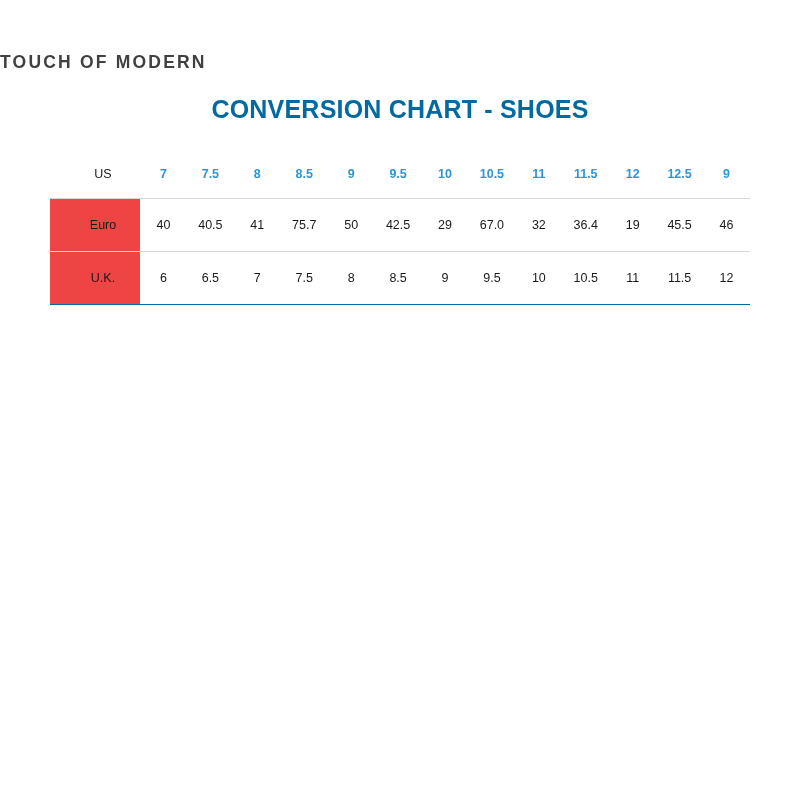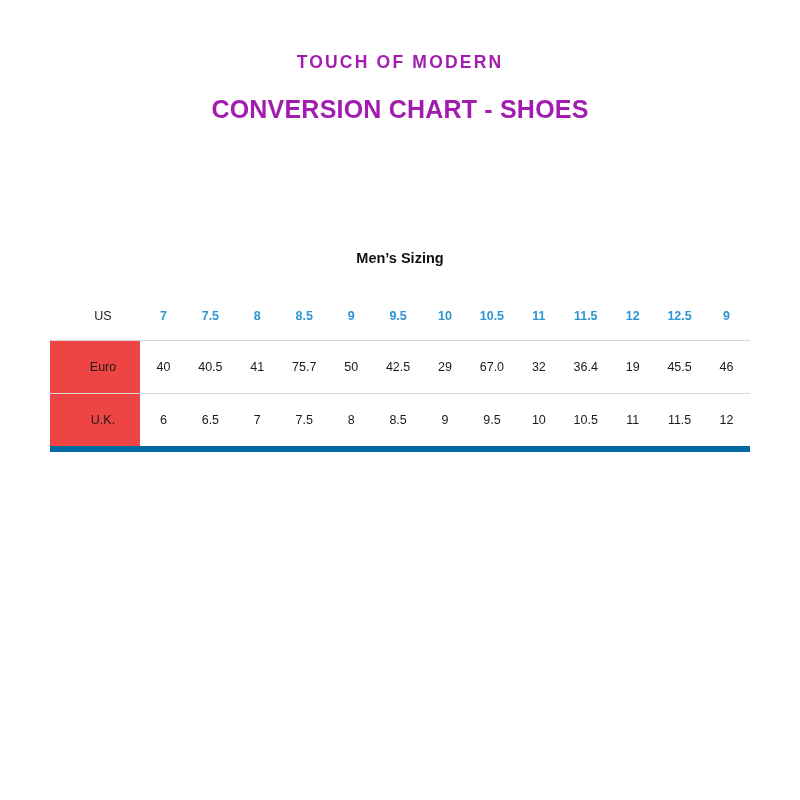--- a/index.html
+++ b/index.html
@@ -14,34 +14,33 @@
     color: #1a1a1a;
     overflow: hidden;
   }
   .page {
     width: 800px;
     height: 800px;
     position: relative;
     box-sizing: border-box;
   }
   .brand {
-    text-align: center;
     margin-top: 52px;
     font-size: 17.5px;
     font-weight: 700;
     letter-spacing: 2.2px;
-    color: #a21caf;
+    color: #404040;
   }
   .chart-title {
     text-align: center;
     margin-top: 22px;
     font-size: 25px;
     font-weight: 700;
     letter-spacing: 0.2px;
-    color: #a21caf;
+    color: #0369a1;
   }
   .section-label {
     text-align: center;
     margin-top: 126px;
     font-size: 14.5px;
     font-weight: 700;
     color: #111111;
   }
   .table-wrap {
     margin: 26px auto 0 auto;
@@ -75,36 +74,35 @@
   td.rowlabel {
     text-align: left;
     padding-left: 16px !important;
     width: 74px;
     color: #1a1a1a;
   }
   tr.body-row {
     border-top: 1px solid #d8d8d8;
   }
   tr.last-row {
-    border-bottom: 6px solid #0369a1;
+    border-bottom: 1px solid #0369a1;
   }
   .cell-shade {
     background: #ef4444;
   }
 </style>
 </head>
 <body>
 
 <div class="page">
 
   <div class="brand">TOUCH OF MODERN</div>
 
   <div class="chart-title">CONVERSION CHART - SHOES</div>
 
-  <div class="section-label">Men’s Sizing</div>
 
   <div class="table-wrap">
     <table class="size-table">
       <tbody>
         <tr class="header-row">
           <td class="rowlabel">US</td>
           <td>7</td>
           <td>7.5</td>
           <td>8</td>
           <td>8.5</td>

